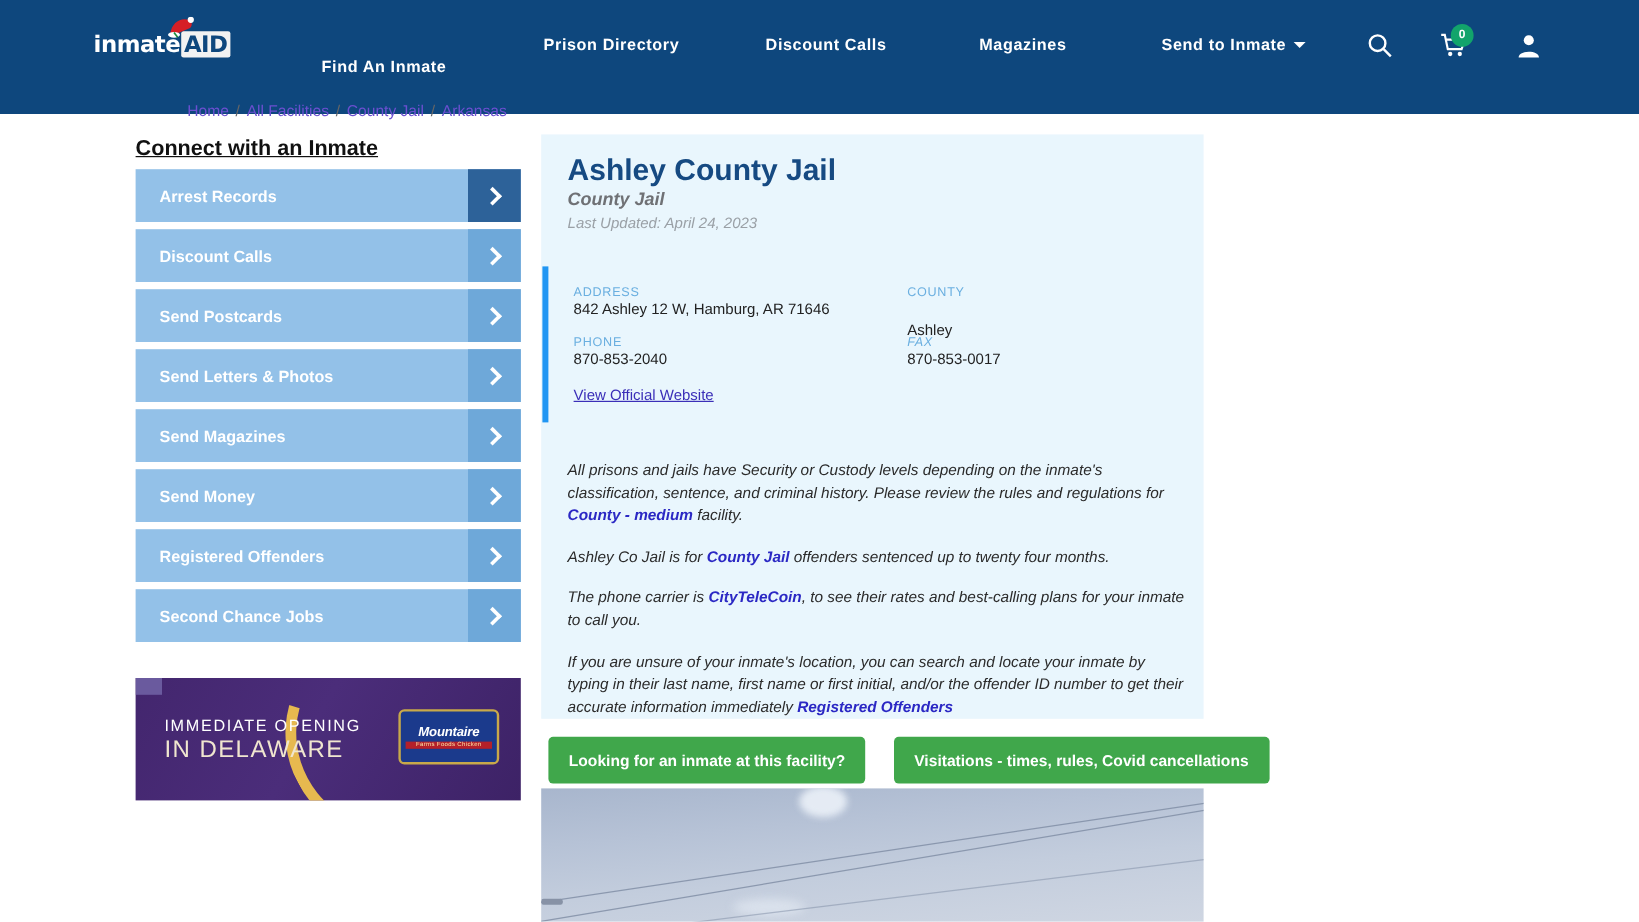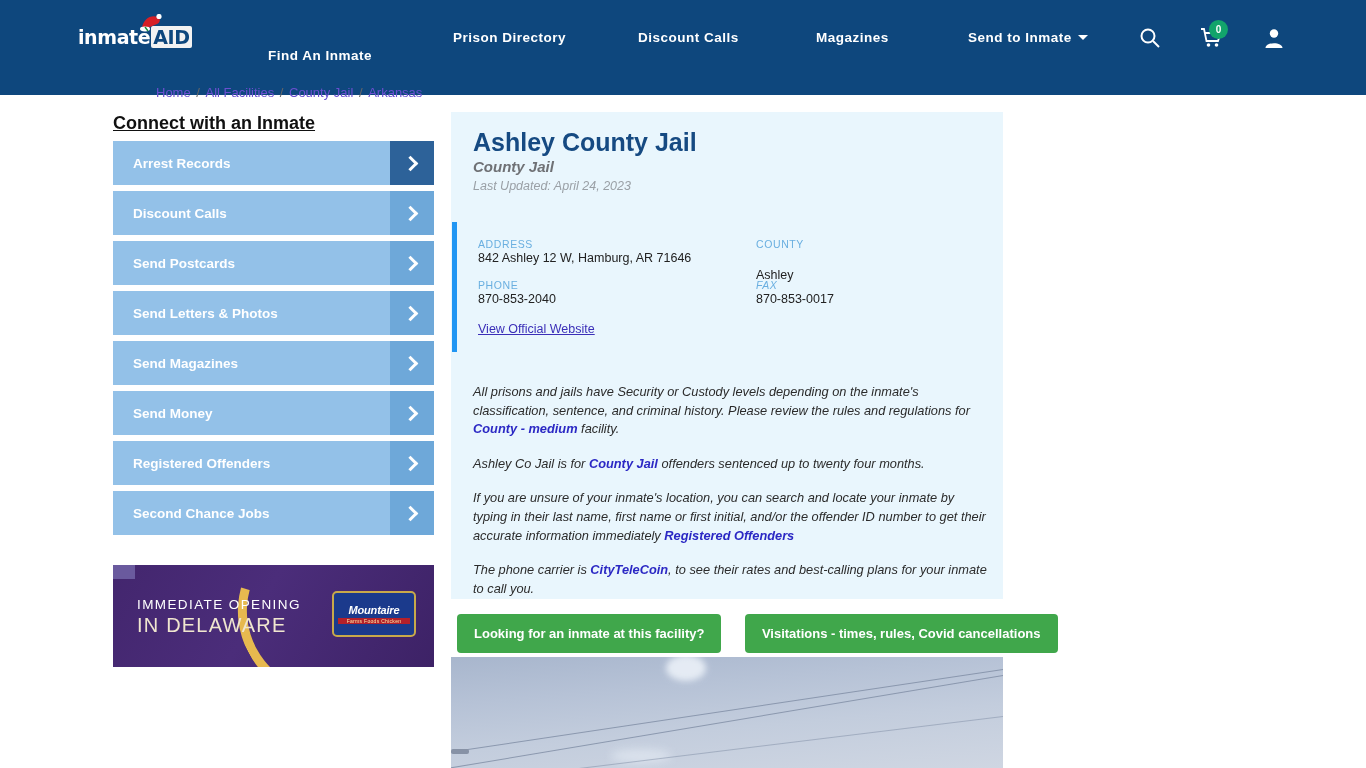--- a/index.html
+++ b/index.html
@@ -362,22 +362,22 @@
   <div class="info-label il-phon">PHONE</div>
   <div class="info-value iv-phon">870-853-2040</div>
   <div class="info-label il-fax">FAX</div>
   <div class="info-value iv-fax">870-853-0017</div>
   <a class="official-link">View Official Website</a>
 </div>
 
 <div class="desc">
   <p><span>All prisons and jails have Security or Custody levels depending on the inmate's classification, sentence, and criminal history. Please review the rules and regulations for </span><a>County - medium</a><span> facility.</span></p>
   <p><span>Ashley Co Jail is for </span><a>County Jail</a><span> offenders sentenced up to twenty four months.</span></p>
+  <p><span>The phone carrier is </span><a>CityTeleCoin</a><span>, to see their rates and best-calling plans for your inmate to call you.</span></p>
   <p><span>If you are unsure of your inmate's location, you can search and locate your inmate by typing in their last name, first name or first initial, and/or the offender ID number to get their accurate information immediately </span><a>Registered Offenders</a></p>
-  <p><span>The phone carrier is </span><a>CityTeleCoin</a><span>, to see their rates and best-calling plans for your inmate to call you.</span></p>
 </div>
 
 <div class="btn-row">
   <button class="gbtn">Looking for an inmate at this facility?</button>
   <button class="gbtn gbtn2">Visitations - times, rules, Covid cancellations</button>
 </div>
 
 <div class="photo">
   <div class="cloud"></div>
   <div class="cloud2"></div>

